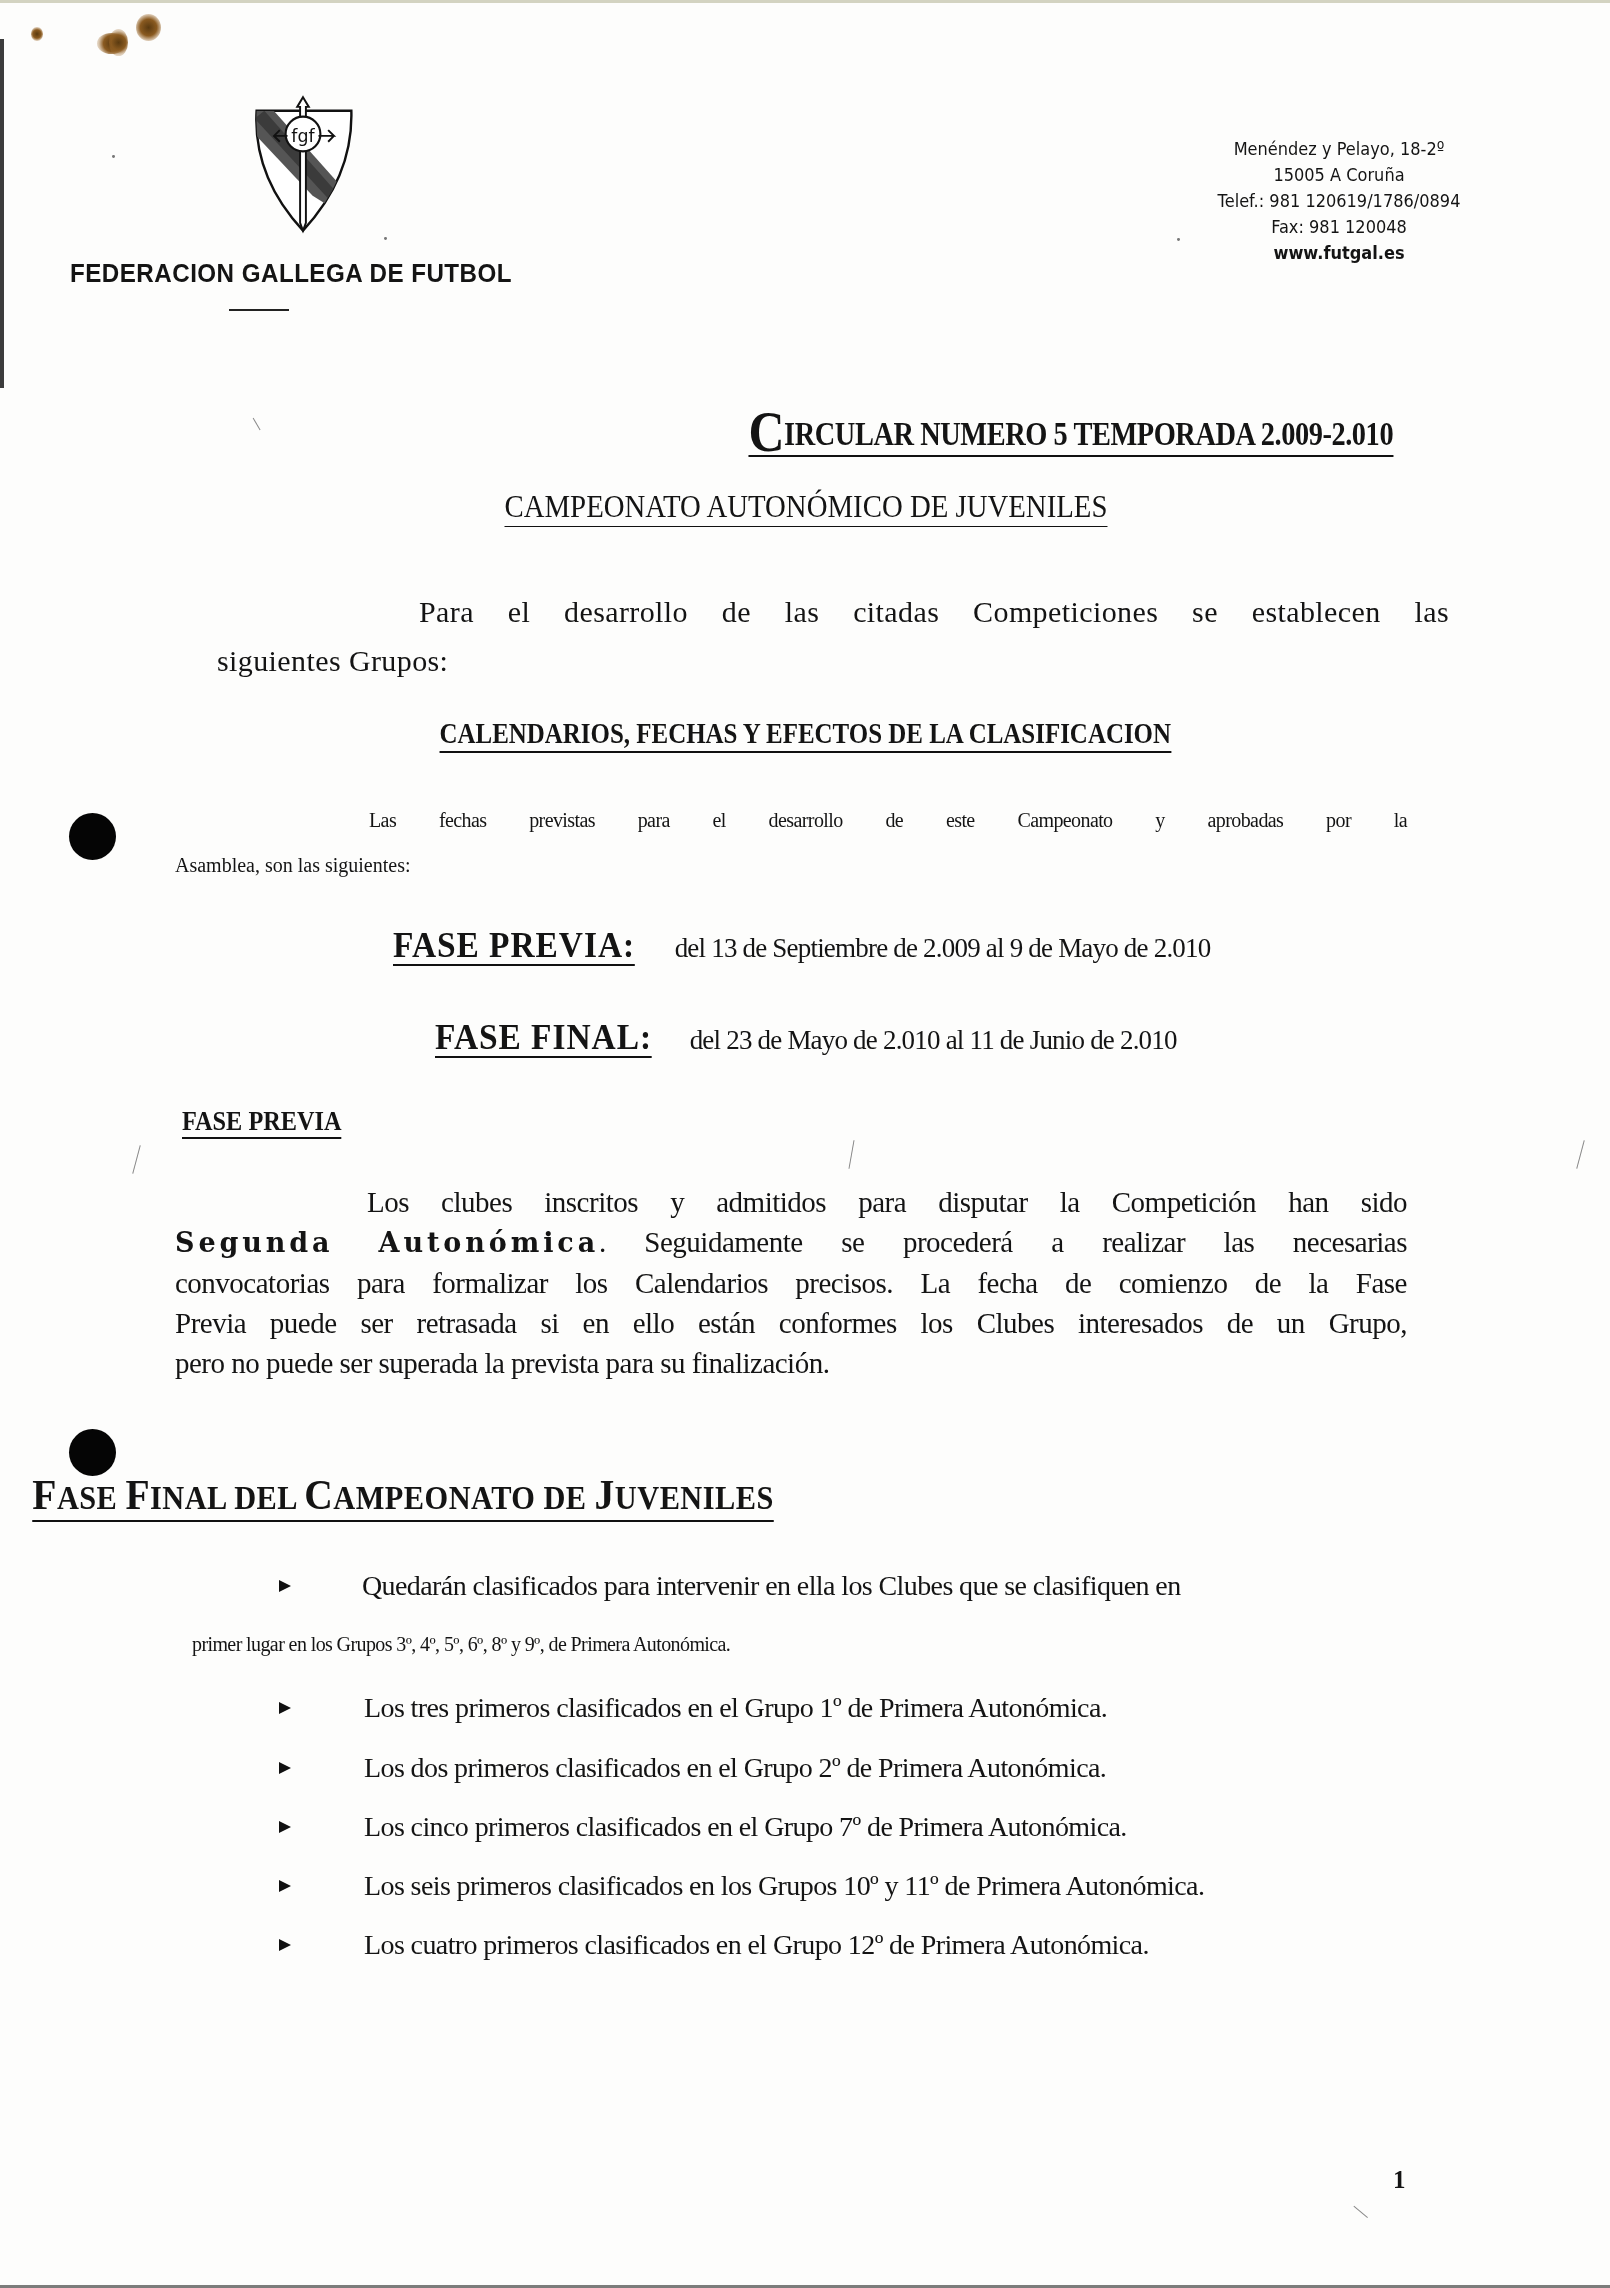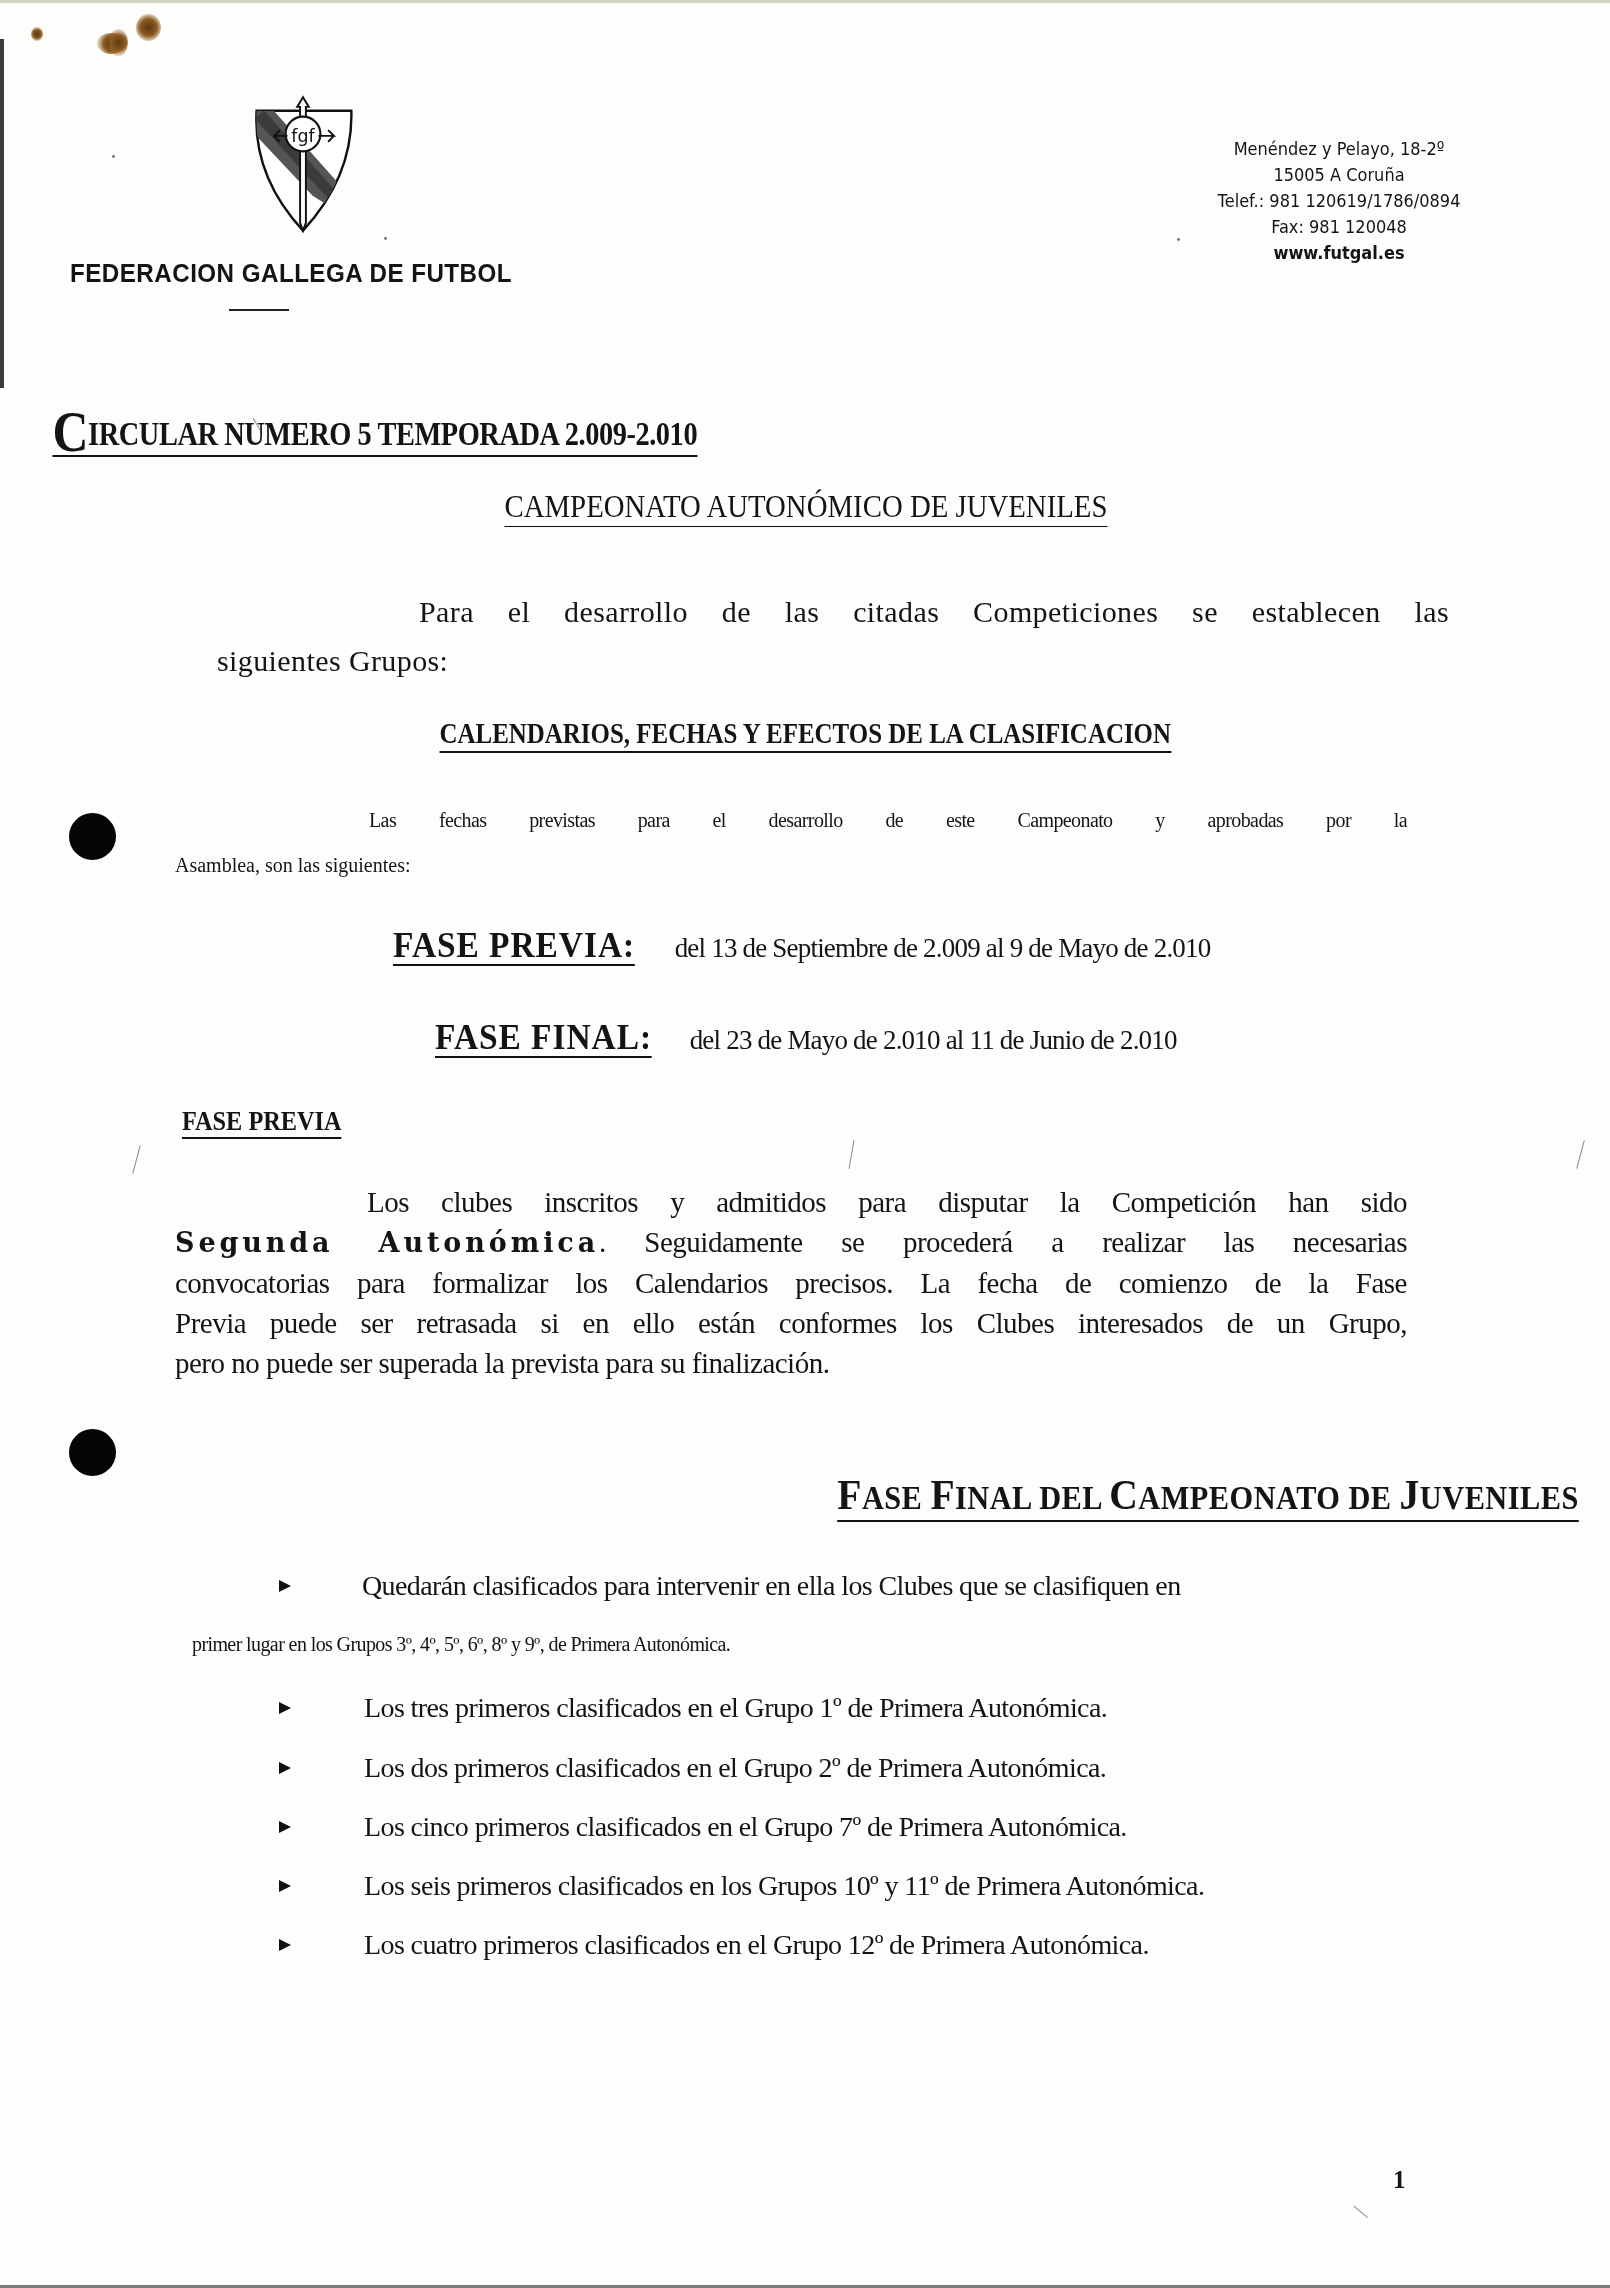--- a/index.html
+++ b/index.html
@@ -26,21 +26,21 @@
   .org-rule { left: 229px; top: 309px; width: 60px; height: 1.9px; background: #222; }
   .contact {
     left: 1145px; width: 388px; top: 136px; text-align: center;
     font-family: "DejaVu Sans", "Liberation Sans", sans-serif; font-size: 18.4px; line-height: 26px;
     transform: scaleX(0.88); transform-origin: 194px 0;
   }
   .contact .web { font-weight: bold; }
 
   
   .title-main {
-    left: 0; width: 1446px; top: 412px; text-align: left;
+    left: 0; width: 1446px; top: 412px; text-align: right;
     font-size: 33px; font-weight: bold; letter-spacing: -0.5px;
   }
   .title-main .inner { display: inline-block; border-bottom: 2.4px solid #111; line-height: 37px; padding-bottom: 1.9px; transform: scaleX(0.86); }
   .title-main .cap { font-size: 58px; line-height: 39px; vertical-align: -5.8px; }
   .title-sub {
     left: 0; width: 1611px; top: 487px; text-align: center; font-size: 32px;
   }
   .title-sub .inner { display: inline-block; border-bottom: 1.9px solid #111; line-height: 39px; transform: scaleX(0.9); }
 
   
@@ -71,21 +71,21 @@
     line-height: 31px; transform: scaleX(0.9); transform-origin: left;
   }
 
   .p3 { top: 1182px; line-height: 40px; font-size: 29px; }
   .p3 .line { display: block; text-align-last: justify; white-space: nowrap; letter-spacing: -0.5px; }
   .p3 .line.last { text-align-last: left; }
   .p3 .b { font-weight: bold; letter-spacing: 3.9px; font-family: "DejaVu Serif", serif; font-size: 27px; }
   .p3 .indent { width: 192px; }
 
   .section-final {
-    left: 0; width: 1611px; top: 1473px; text-align: right; font-size: 33px; font-weight: bold;
+    left: 0; width: 1611px; top: 1473px; text-align: left; font-size: 33px; font-weight: bold;
   }
   .section-final .inner { display: inline-block; border-bottom: 2.4px solid #111; line-height: 43px; transform: scaleX(0.92); letter-spacing: 0.5px; }
   .section-final .big { font-size: 43px; }
 
   .bullet-list { left: 0; top: 0; width: 1611px; }
   .bullet { position: absolute; left: 279px; font-size: 28px; white-space: nowrap; letter-spacing: -0.6px; }
   .bullet .tri {
     position: absolute; left: 0; top: 9.7px; width: 0; height: 0;
     border-top: 6.8px solid transparent; border-bottom: 6.8px solid transparent; border-left: 12.6px solid #111;
   }

